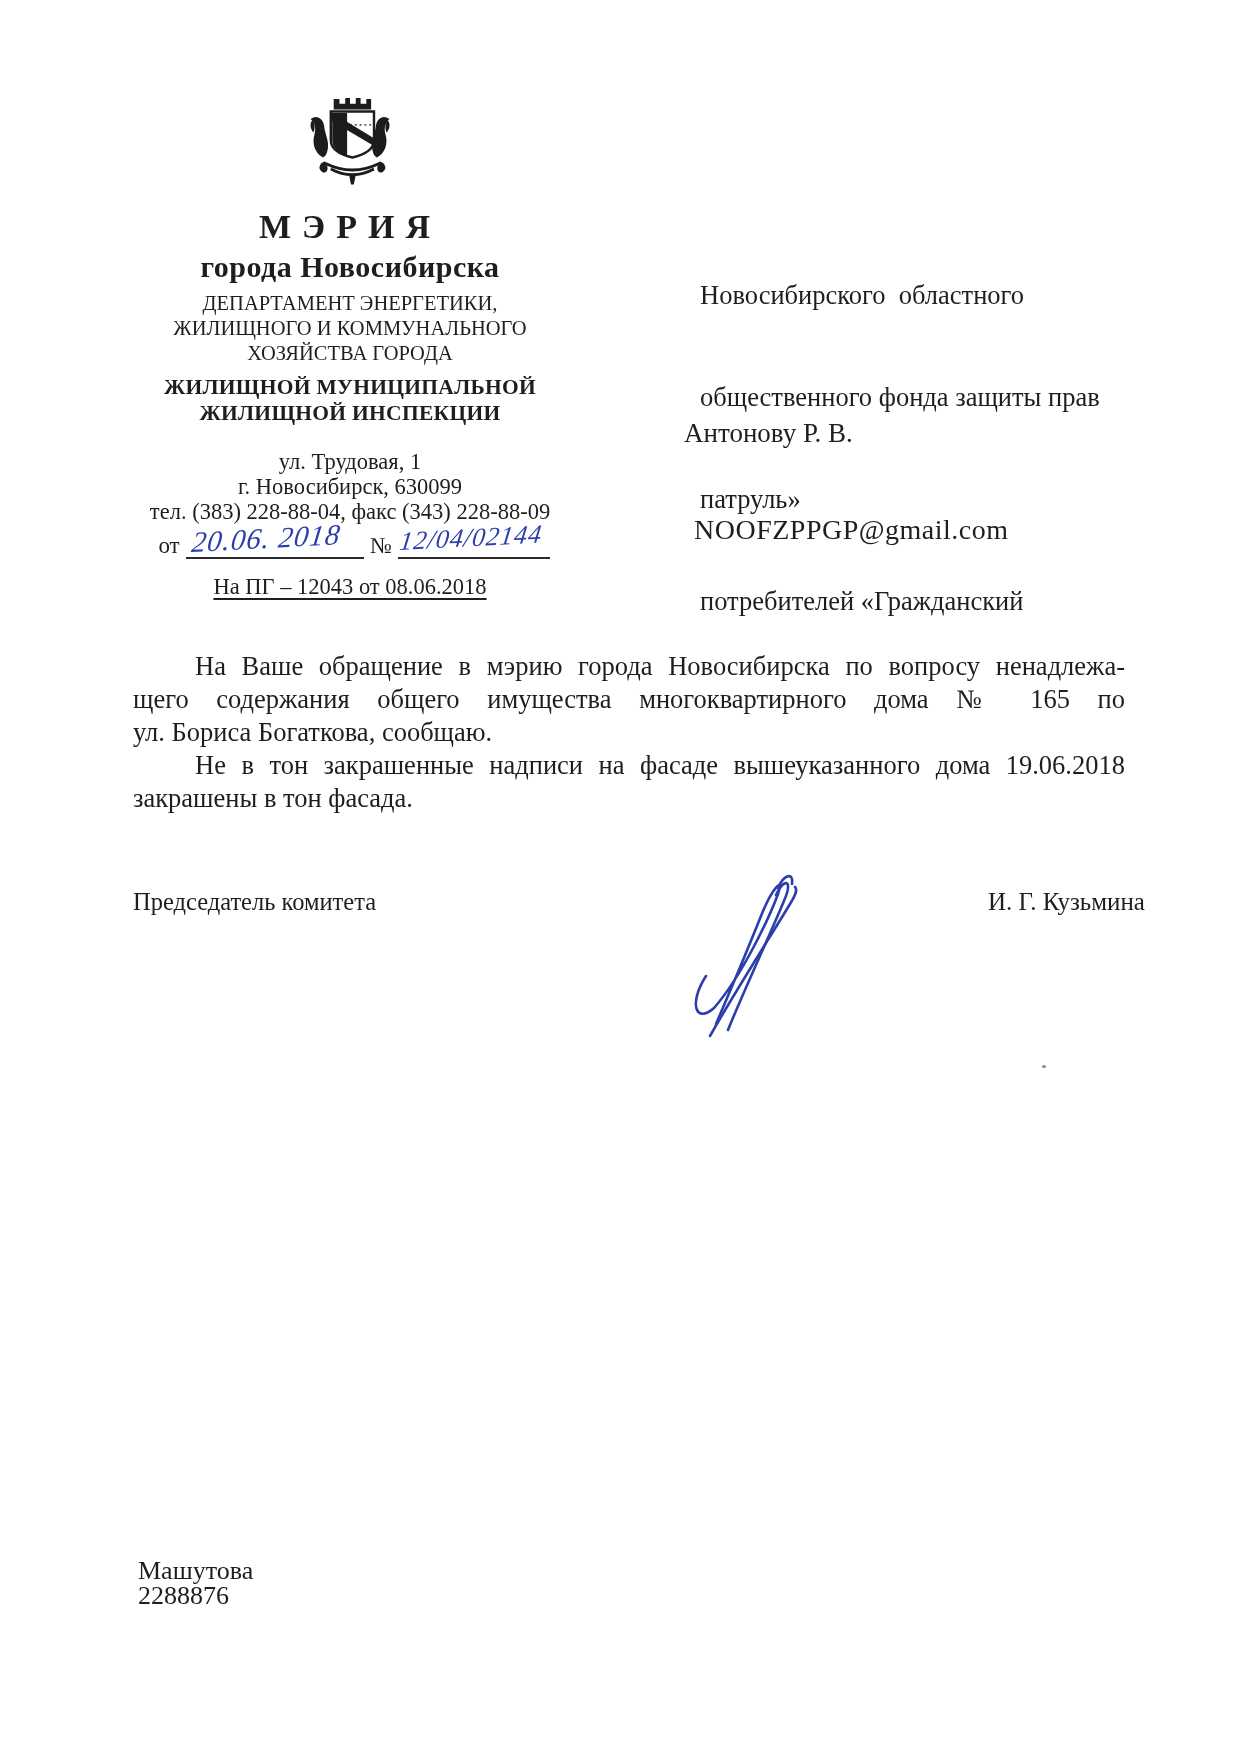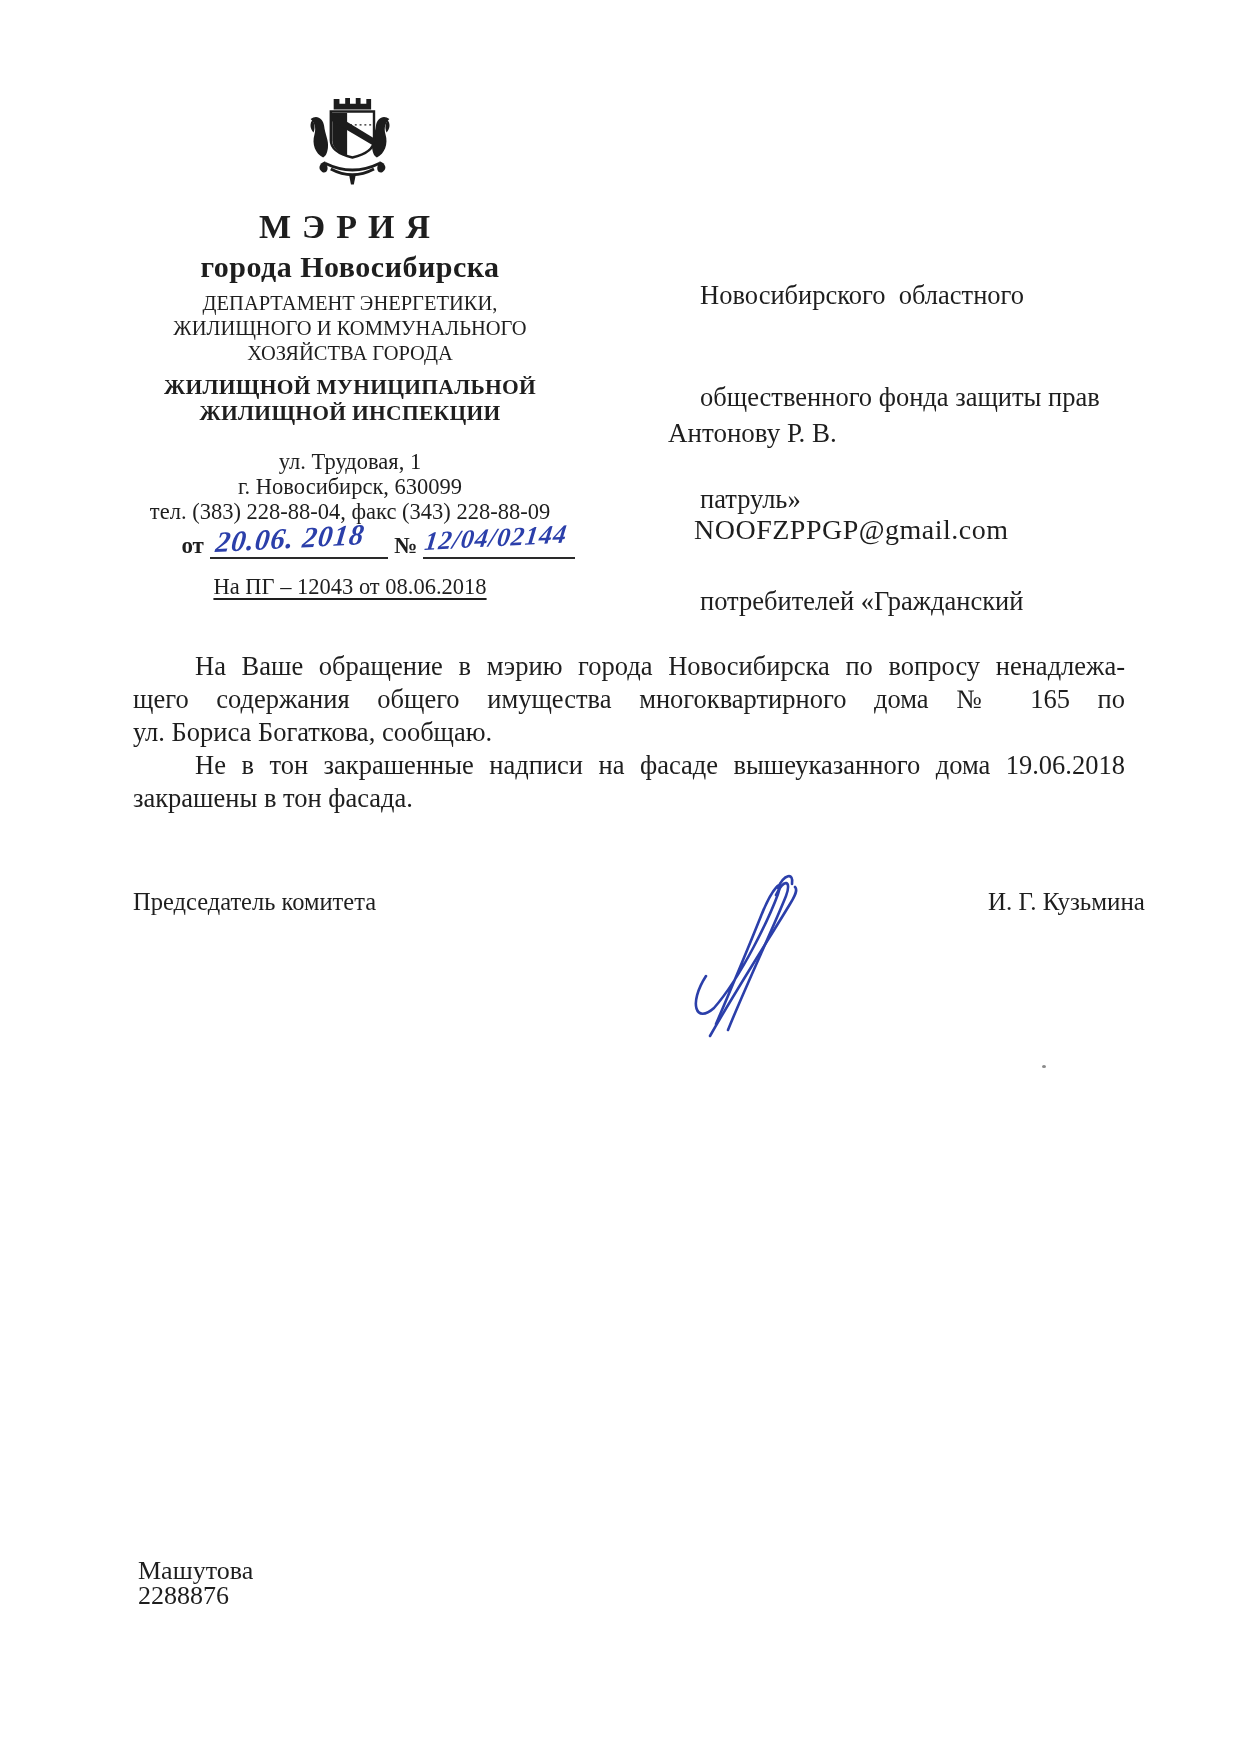--- a/index.html
+++ b/index.html
@@ -26,22 +26,22 @@
   .org-subtitle{
     font-size:30px; font-weight:bold; margin-top:4px; letter-spacing:0.5px;
   }
   .dept-line{font-size:20.5px; line-height:25px;}
   .dept{margin-top:7px;}
   .committee{margin-top:9px;}
   .committee-line{font-size:21.5px; font-weight:bold; line-height:25.5px; letter-spacing:0.3px;}
   .addr{margin-top:23px;}
   .addr-line{font-size:22.5px; line-height:25px;}
   .doc-number-row{
-    margin-top:7px; text-align:right; font-size:23px;
-    padding-left:8px; white-space:nowrap;font-weight:bold;
+    margin-top:7px; text-align:center; font-size:23px;
+    padding-left:8px; white-space:nowrap;
   }
   .blank{
     display:inline-block; border-bottom:2px solid #2a2a2a;
     position:relative; height:26px; vertical-align:bottom;
   }
   .blank.date{width:178px; margin:0 6px;}
   .blank.num{width:152px; margin-left:6px;}
   .handwriting{
     position:absolute; left:4px; bottom:-2px;
     font-style:italic; color:#2b3faa;
@@ -54,21 +54,21 @@
   .reference{
     margin-top:15px; font-size:22.5px;
     text-decoration:underline; text-underline-offset:4px;
   }
   
   .recipient{
     position:absolute; left:700px; top:210px; width:430px;
     font-size:26.5px; line-height:34px; white-space:pre-wrap;
   }
   .recipient-name{
-    position:absolute; left:668px; top:418px; font-size:27px;
+    position:absolute; left:684px; top:418px; font-size:27px;
   }
   .recipient-email{
     position:absolute; left:694px; top:514px; font-size:28px; letter-spacing:0.5px;
   }
   
   .body-text{
     position:absolute; left:133px; top:650px; width:992px;
     font-size:26.5px; line-height:33px;
   }
   .body-line{white-space:nowrap;}

